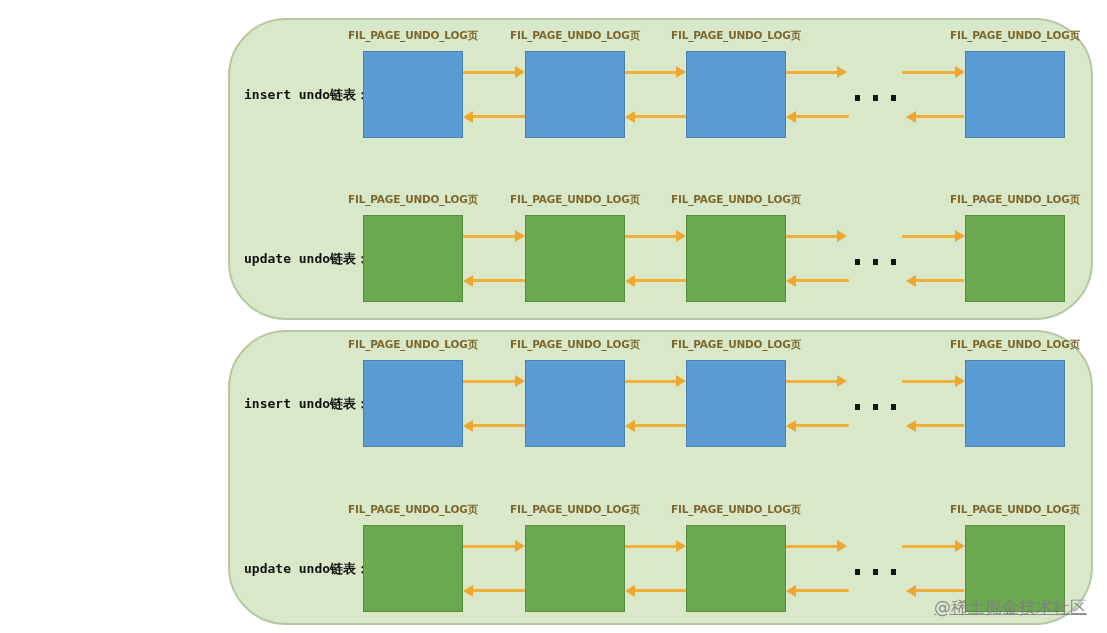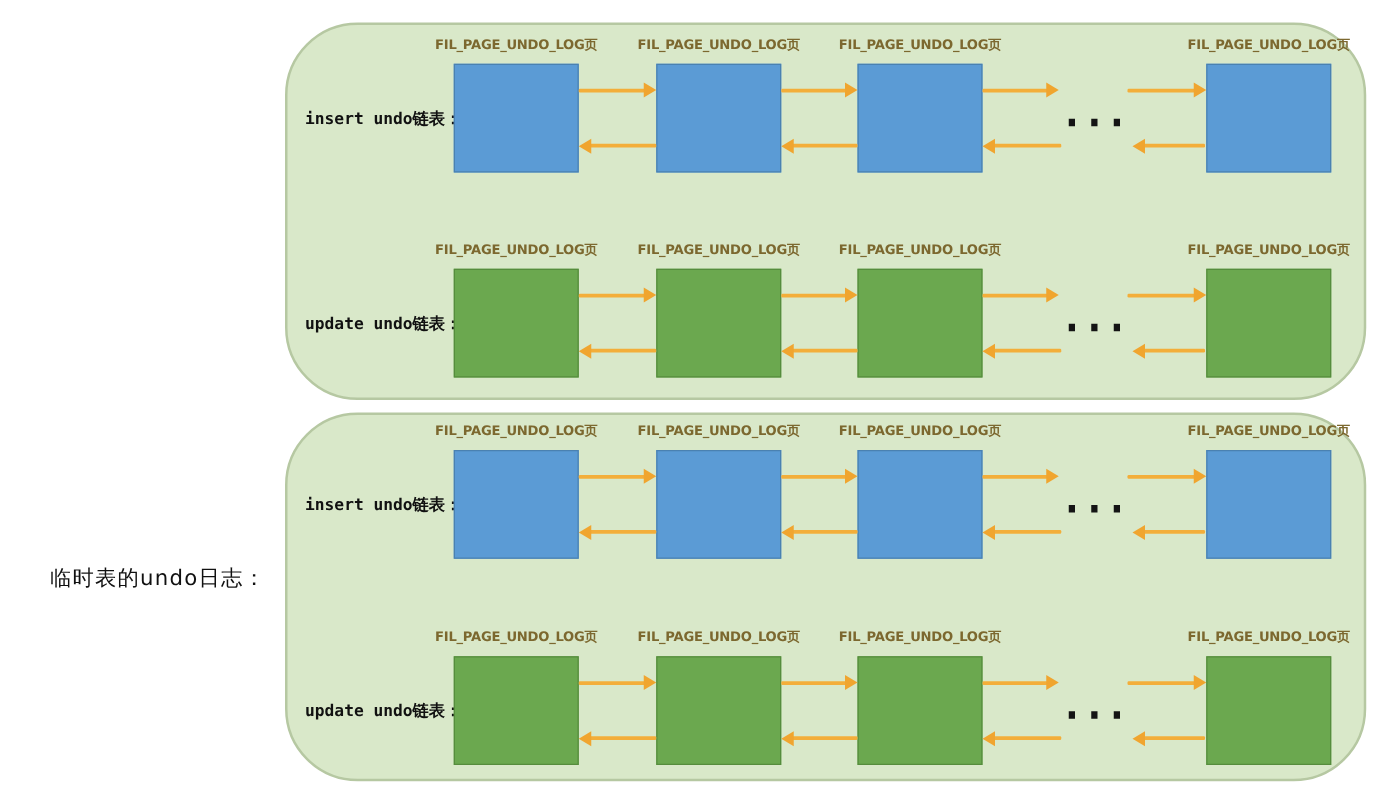--- a/index.html
+++ b/index.html
@@ -43,21 +43,20 @@
     text-decoration:underline;white-space:nowrap;z-index:5;
     font-family:"DejaVu Sans","Liberation Sans",sans-serif;
   }
 </style>
 </head>
 <body>
 
 <div id="canvas">
 
 
-  <div class="section-title" style="top:451px;">临时表的undo日志：</div>
 
   <div class="panel" style="top:18px;height:302px;">
       <div class="row-label" style="left: 14px; top: 65.5px;">insert undo链表：</div>
       <div class="page-label" style="left: 108px; top: 9px;">FIL_PAGE_UNDO_LOG页</div>
       <div class="box blue" style="left: 133px; top: 31px;"></div>
       <div class="page-label" style="left: 270px; top: 9px;">FIL_PAGE_UNDO_LOG页</div>
       <div class="box blue" style="left: 295px; top: 31px;"></div>
       <div class="page-label" style="left: 431px; top: 9px;">FIL_PAGE_UNDO_LOG页</div>
       <div class="box blue" style="left: 456px; top: 31px;"></div>
       <div class="page-label" style="left: 710px; top: 9px;">FIL_PAGE_UNDO_LOG页</div>
@@ -131,13 +130,14 @@
       <div class="arrow left" style="left: 404px; width: 52px; top: 257px;"></div>
       <div class="arrow right" style="left: 556px; width: 52px; top: 212.5px;"></div>
       <div class="arrow right" style="left: 672px; width: 54px; top: 212.5px;"></div>
       <div class="arrow left" style="left: 565px; width: 54px; top: 257px;"></div>
       <div class="arrow left" style="left: 685px; width: 49px; top: 257px;"></div>
       <div class="dot" style="left: 625px; top: 237px;"></div>
       <div class="dot" style="left: 643px; top: 237px;"></div>
       <div class="dot" style="left: 661px; top: 237px;"></div>
     </div>
 
+  <div class="watermark">@稀土掘金技术社区</div>
 </div>
 
 </body></html>

